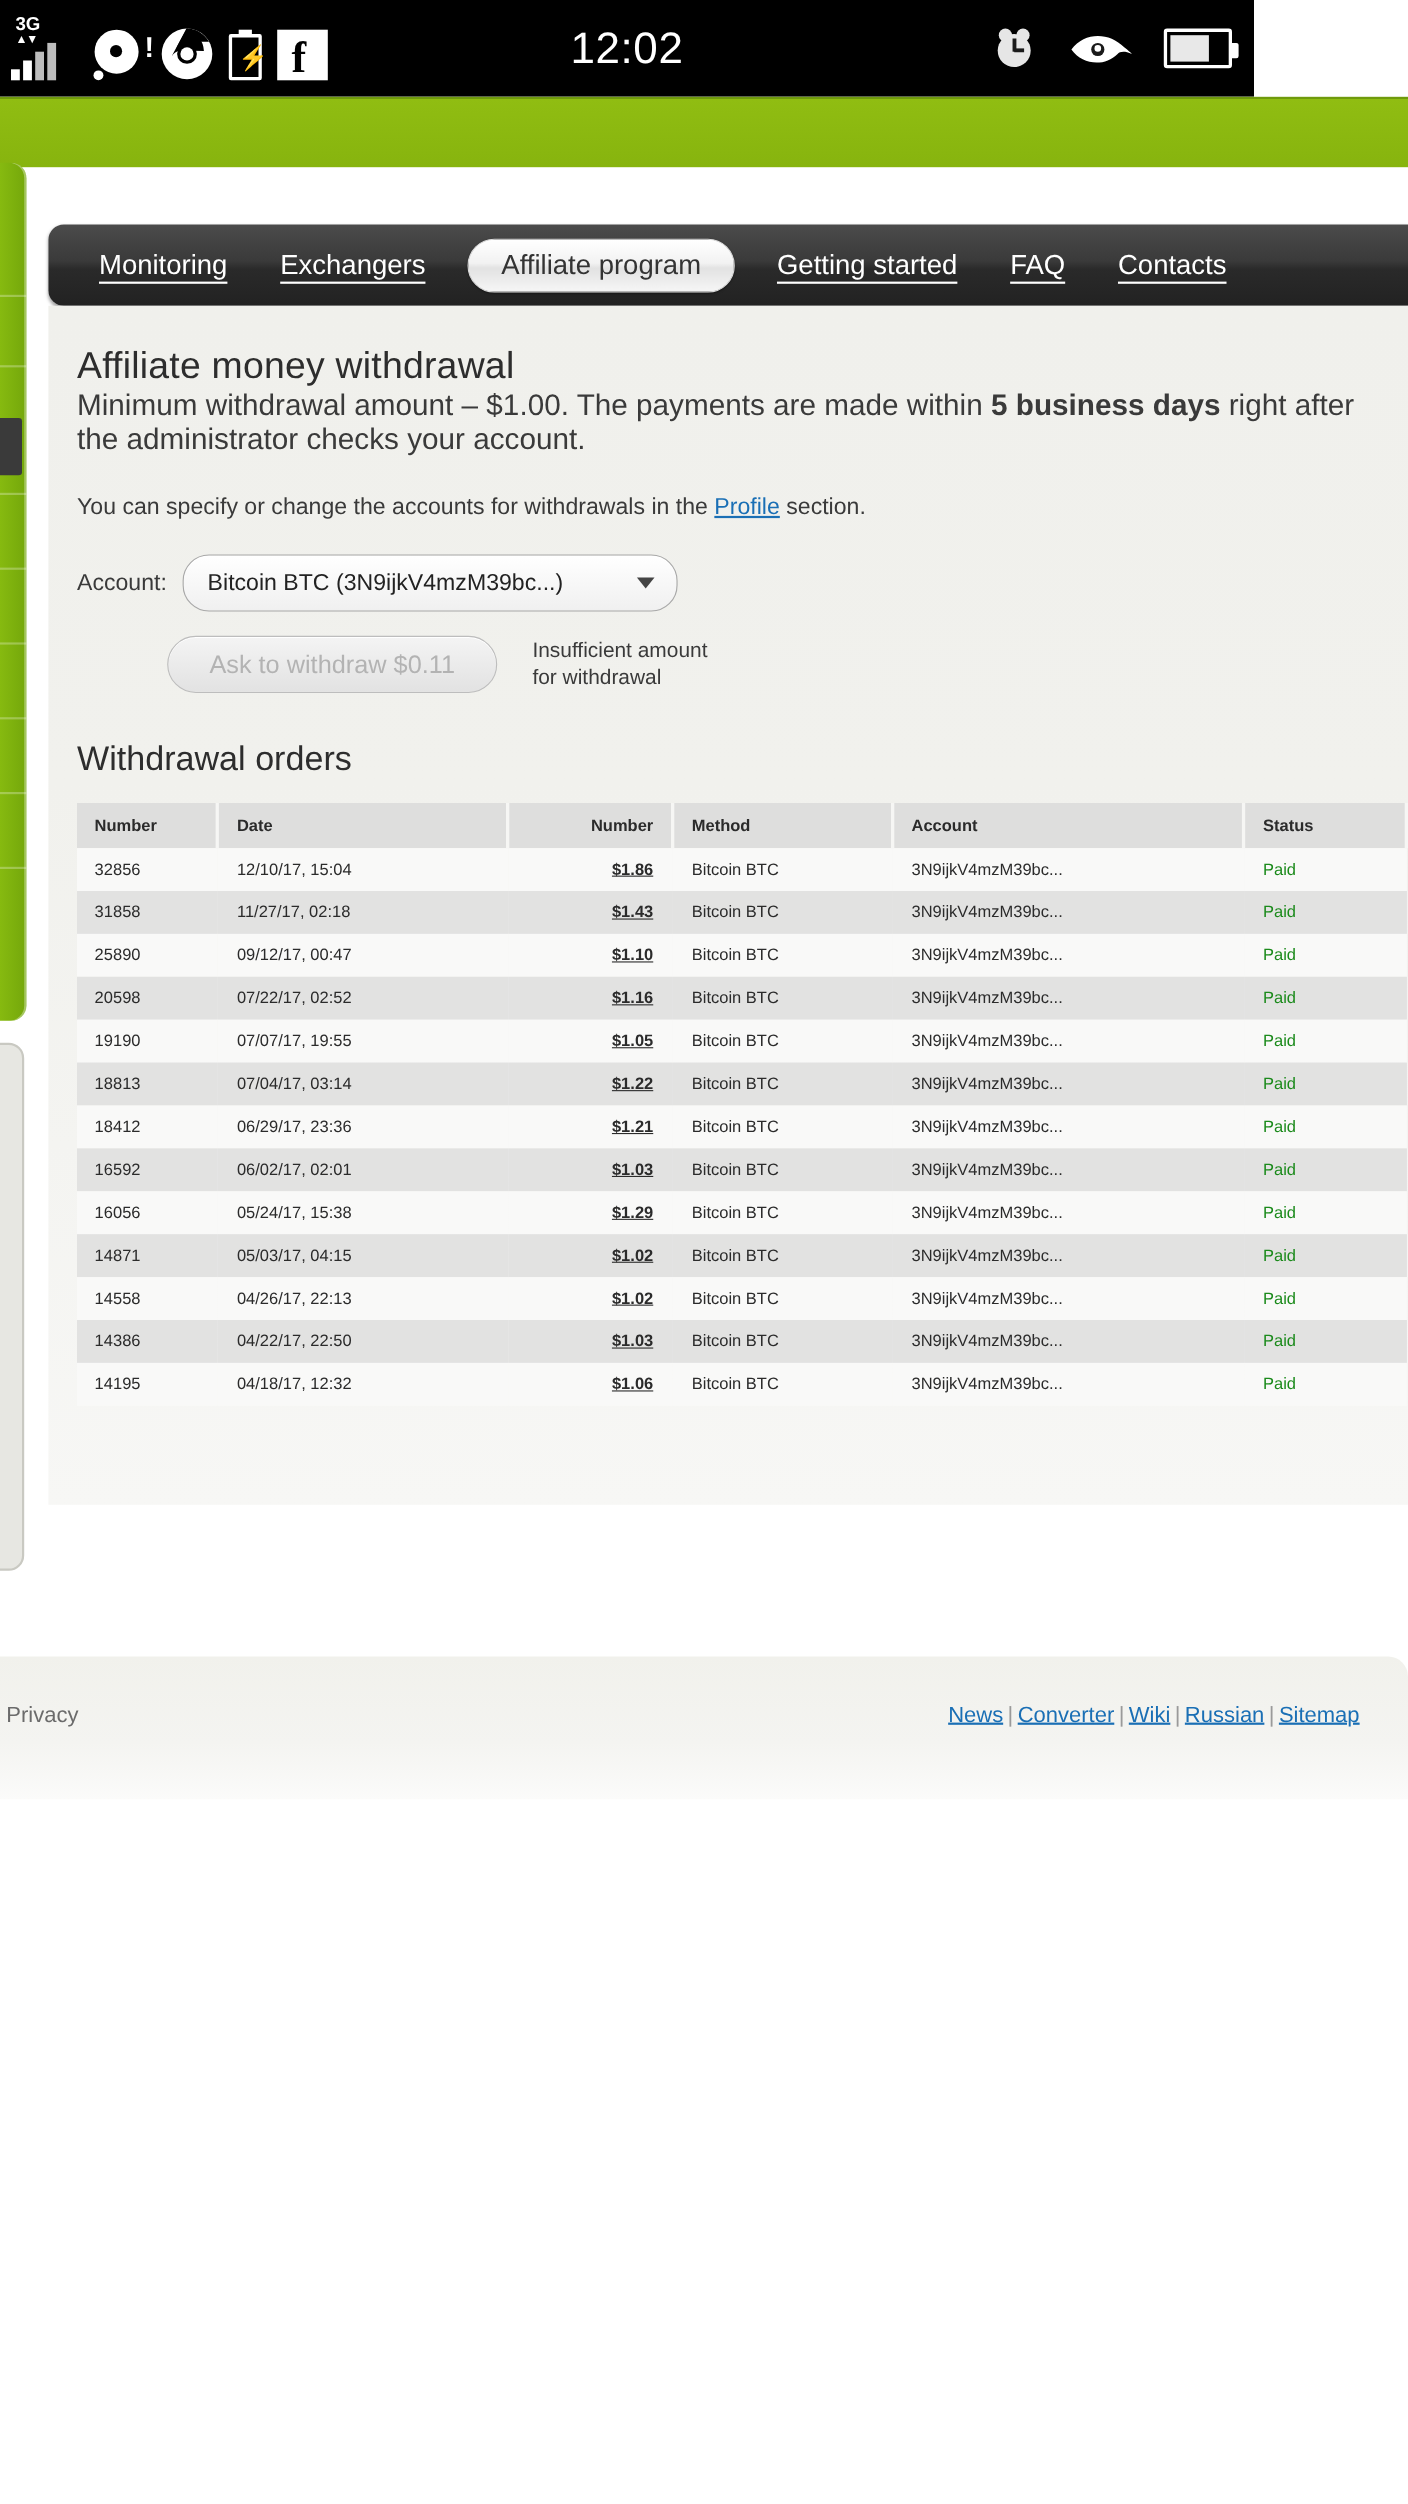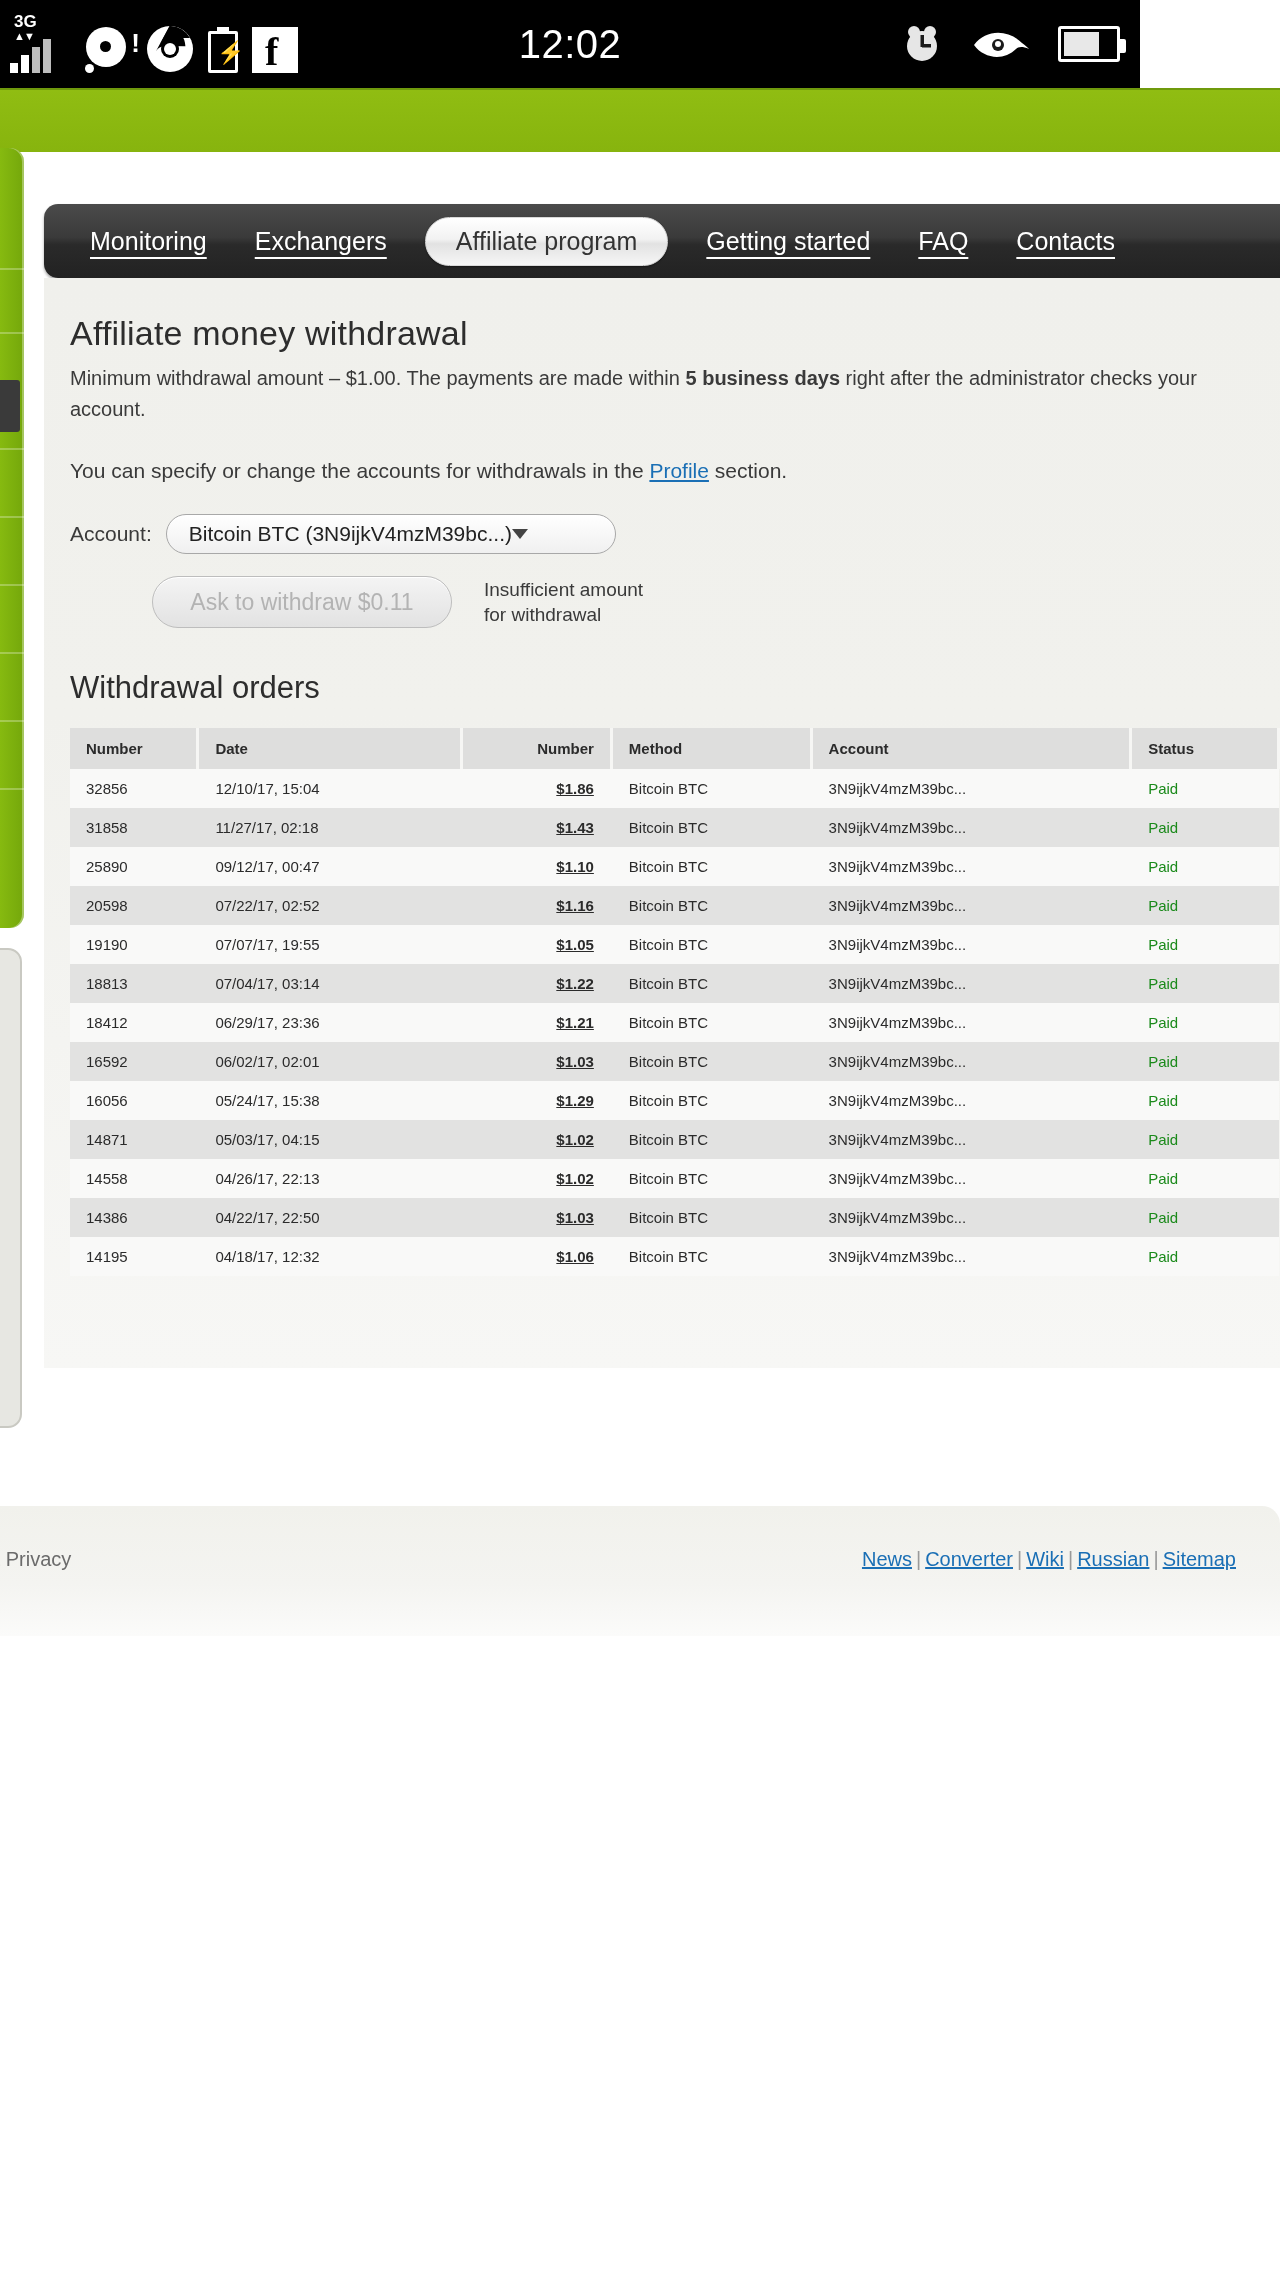--- a/index.html
+++ b/index.html
@@ -104,32 +104,32 @@
   }
 
   
   .panel {
     position:absolute; left:44px; top:190px; width:1236px; height:1090px;
     background: linear-gradient(#f0f0ec 0%, #f1f1ed 40%, #f7f7f5 100%);
   }
   .inner { padding: 36px 0 0 26px; }
 
   h1.title { font-size: 34px; font-weight: 400; color:#2d2d2d; letter-spacing:.2px; }
-  p.lead { font-size: 20px; line-height: 31px; color:#3a3a3a; margin-top: 10px; max-width: 1165px; }
+  p.lead { font-size: 27px; line-height: 31px; color:#3a3a3a; max-width: 1165px; }
   p.lead b { font-weight: 700; }
   p.lead2 { font-size: 21px; line-height: 31px; color:#3a3a3a; margin-top: 30px; }
   a.link { color:#1a6fb5; text-decoration: underline; margin-top: 42px; }
 
   .accountrow { display:flex; align-items:center; margin-top: 28px; }
   .acc-label { font-size: 21px; color:#3a3a3a; margin-right: 14px; }
   .select {
-    width: 450px; height: 40px; border-radius: 24px;
+    width: 450px; height: 52px; border-radius: 24px;
     background: linear-gradient(#ffffff,#f0f0f0);
     border: 1px solid #a8a8a8;
-    display:flex; align-items:center; 
+    display:flex; align-items:center; justify-content:space-between;
     padding: 0 20px 0 22px; font-size: 21px; color:#222;
     box-shadow: inset 0 1px 0 #fff;
     cursor: pointer;
   }
   .caret { width:0; height:0; border-left:8px solid transparent; border-right:8px solid transparent; border-top:10px solid #444; }
 
   .btnrow { display:flex; align-items:center; margin-top: 22px; padding-left: 82px; }
   .btn-disabled {
     width: 300px; height: 52px; border-radius: 28px;
     background: linear-gradient(#f4f4f4,#e2e2e2);

